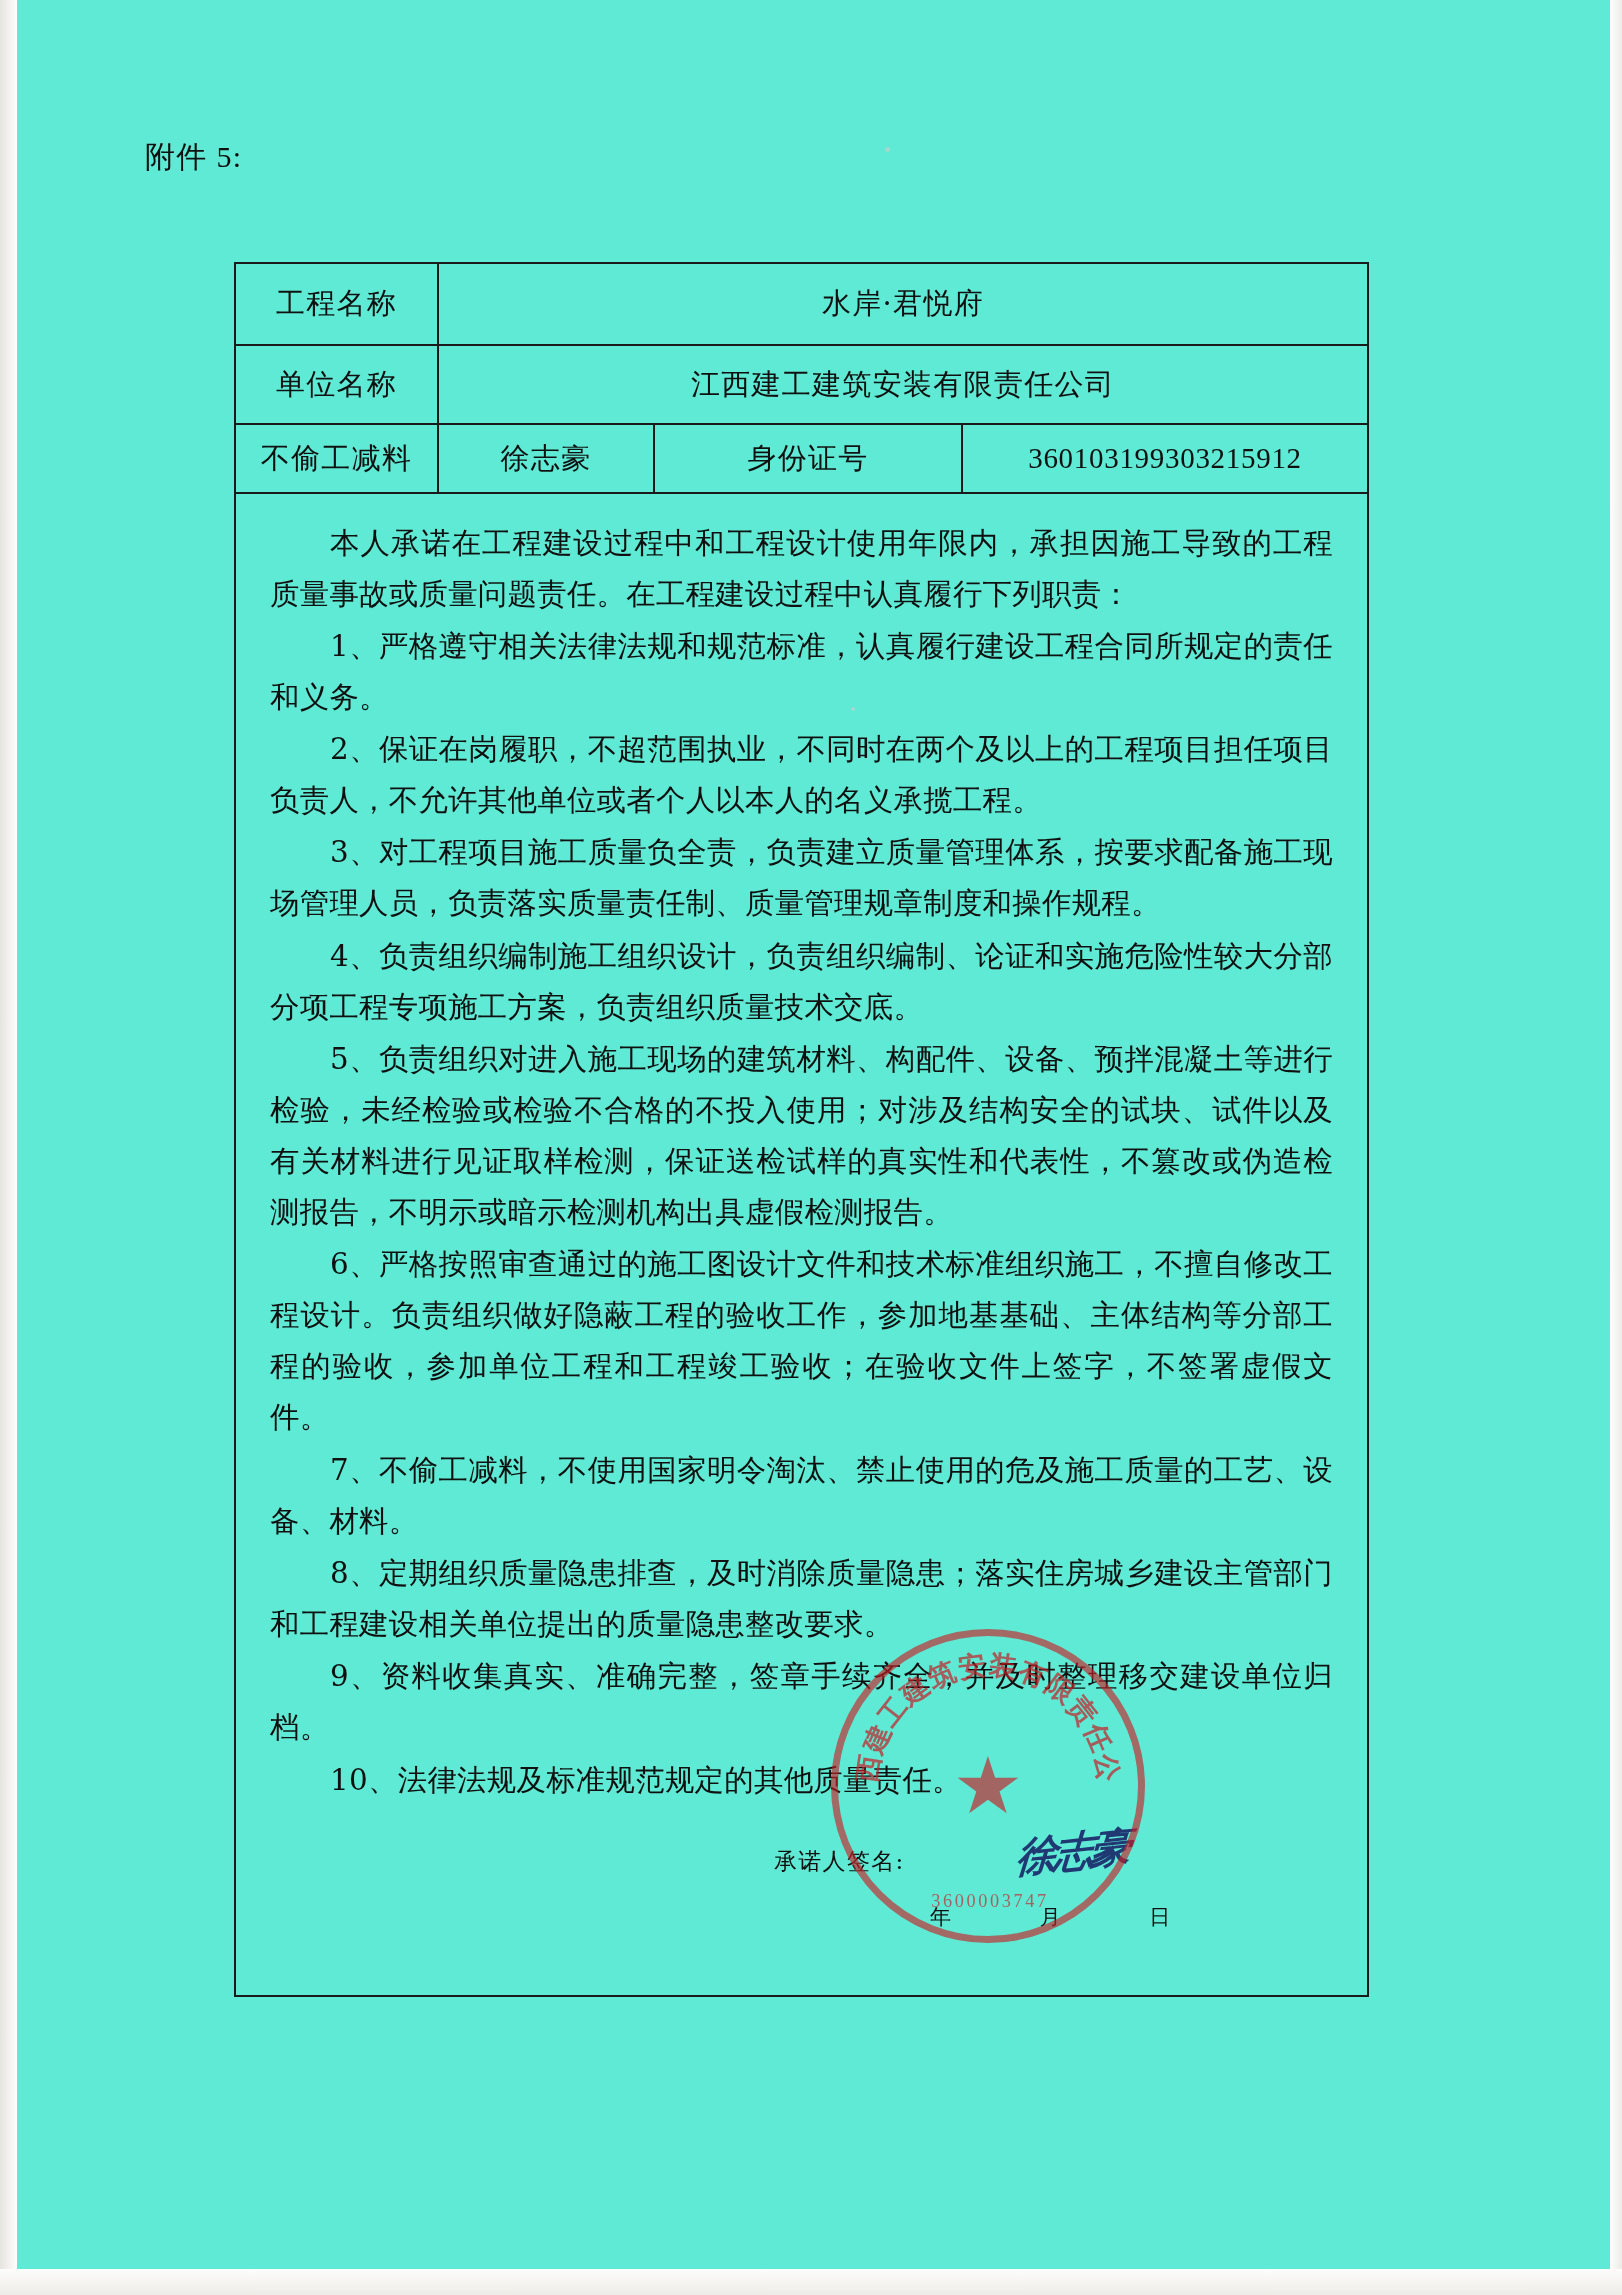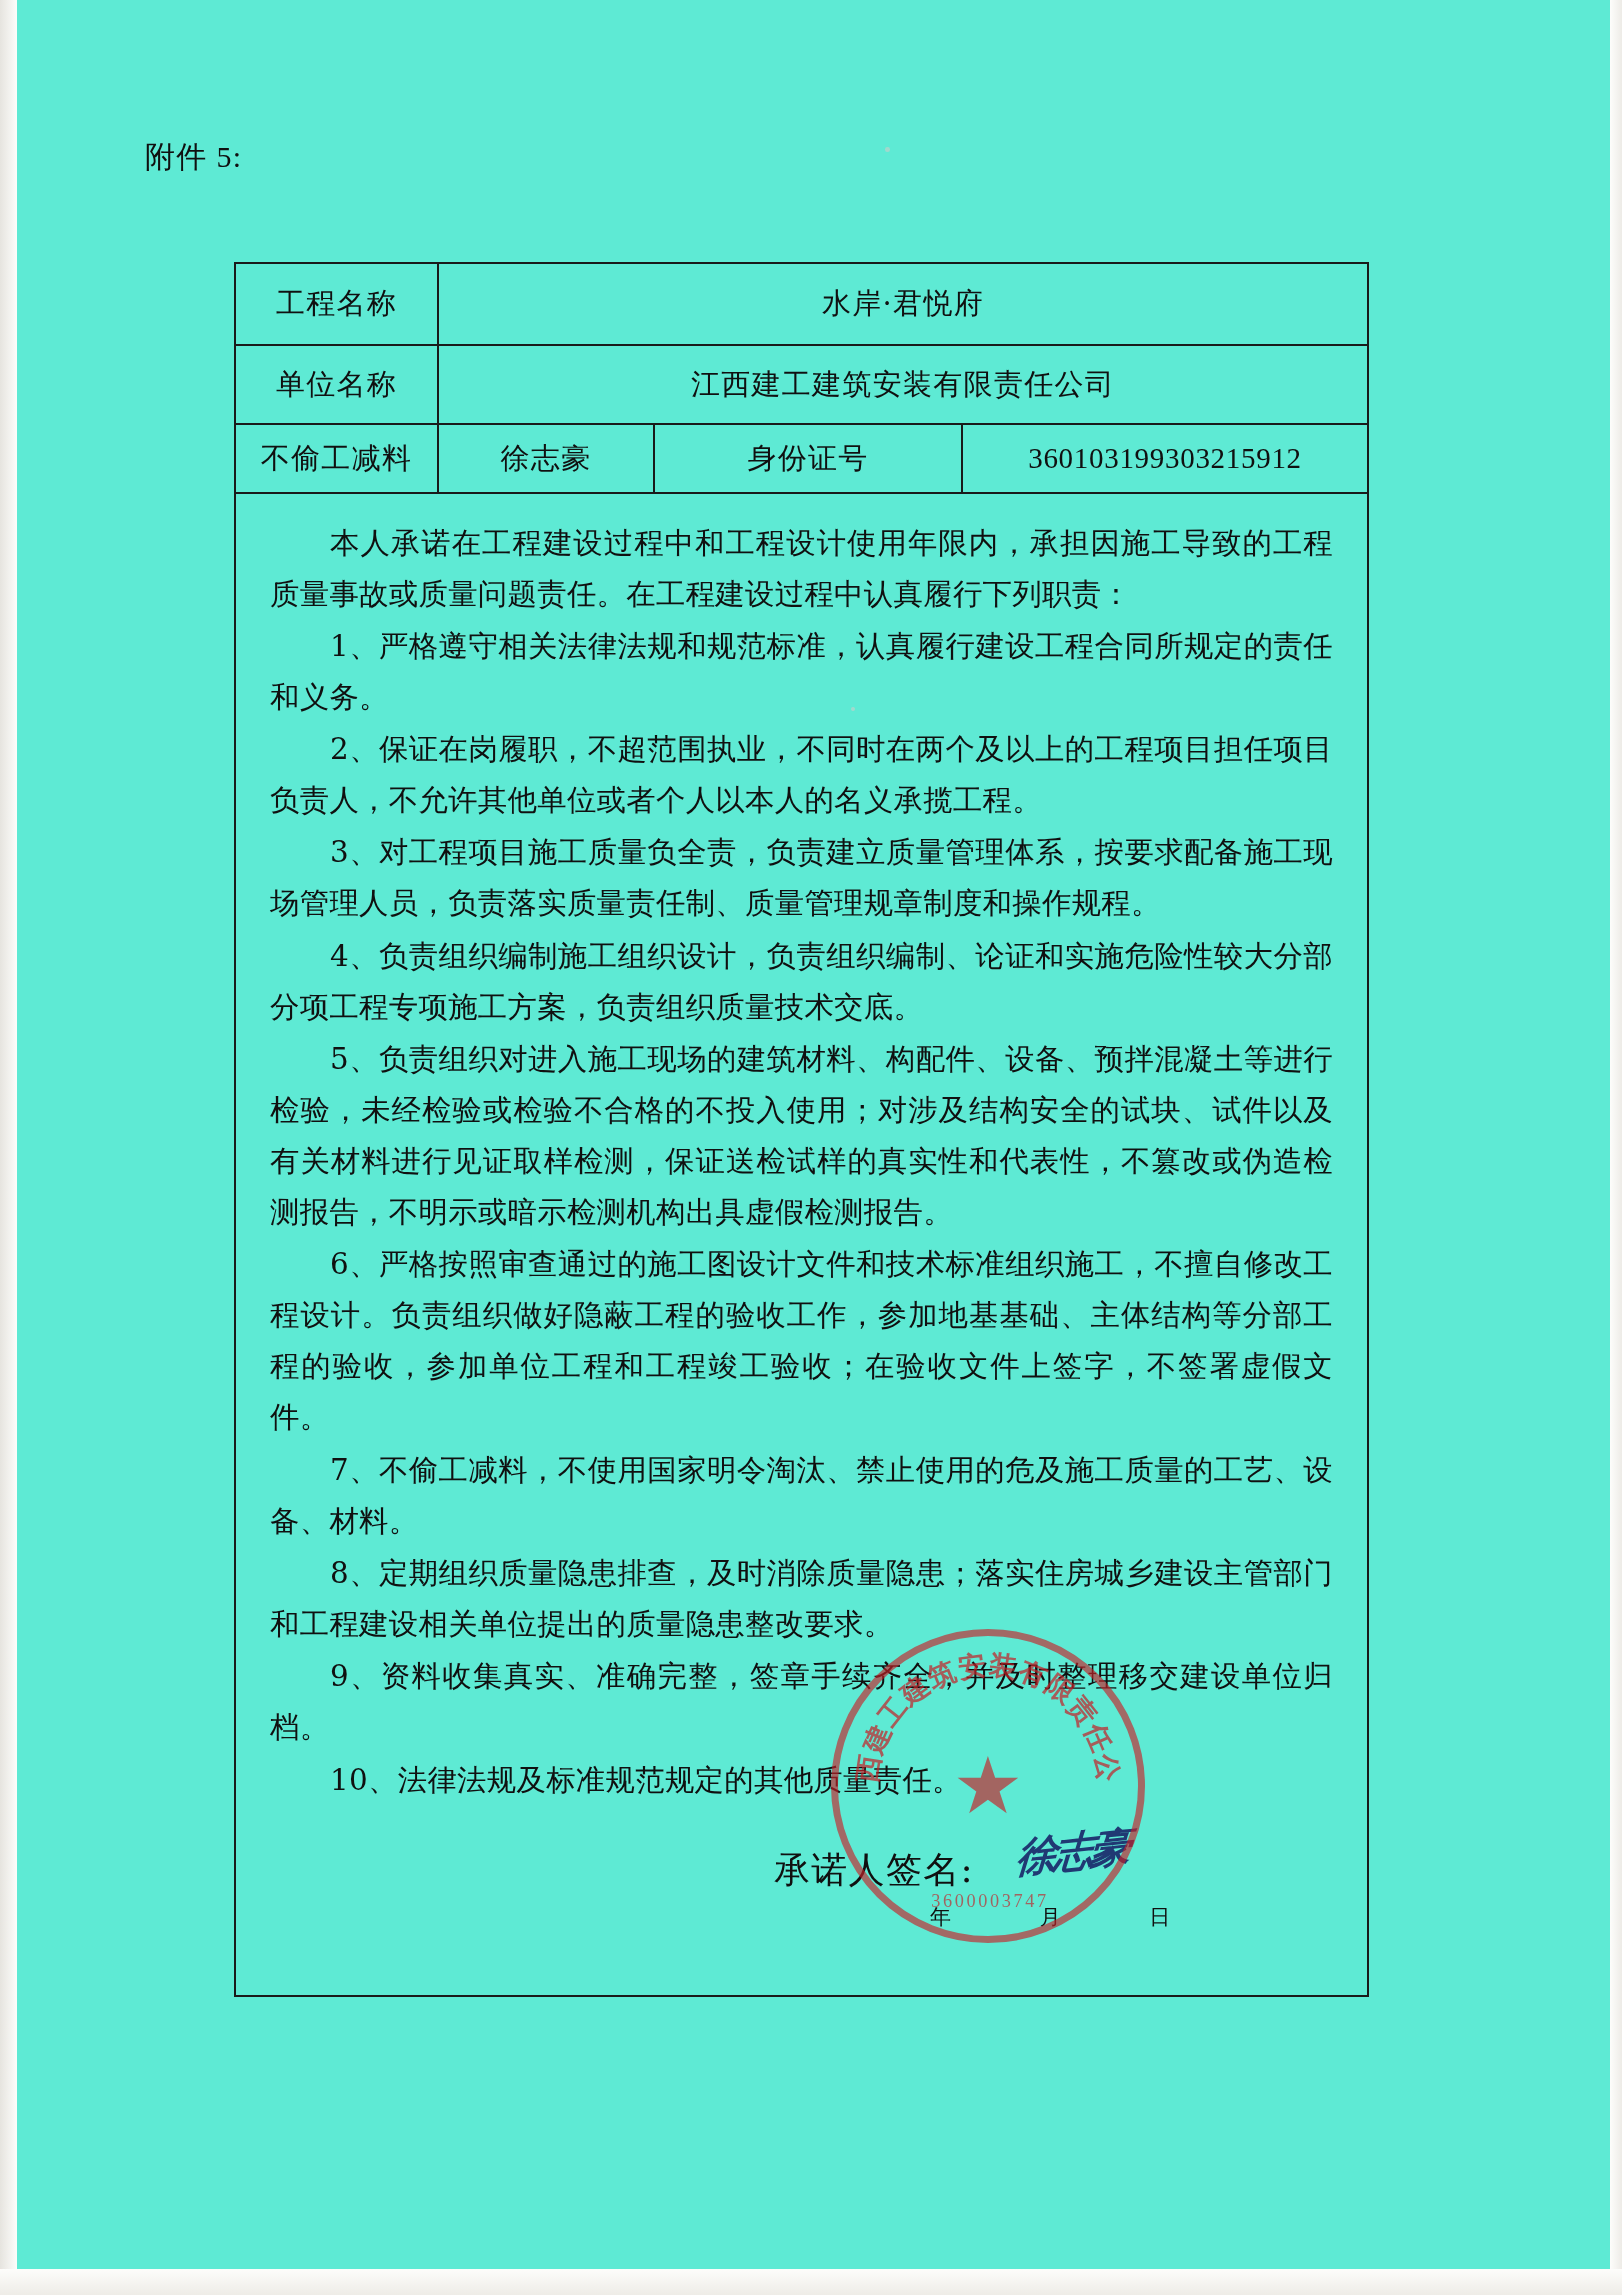--- a/index.html
+++ b/index.html
@@ -110,21 +110,21 @@
 
   .sign-row {
     margin-top: 26px;
     position: relative;
     height: 124px;
   }
   .sign-label {
     position: absolute;
     left: 504px;
     top: 14.4px;
-    font-size: 36px;
+    font-size: 23px;
     font-family: "DejaVu Serif", "Liberation Serif", serif;
   }
   .sign-hand {
     position: absolute;
     left: 746px;
     top: -6.5px;
     font-size: 41px;
     color: #1b2a6b;
     font-family: "DejaVu Serif", "Liberation Serif", serif;
     transform: rotate(-6deg) skewX(-10deg);

